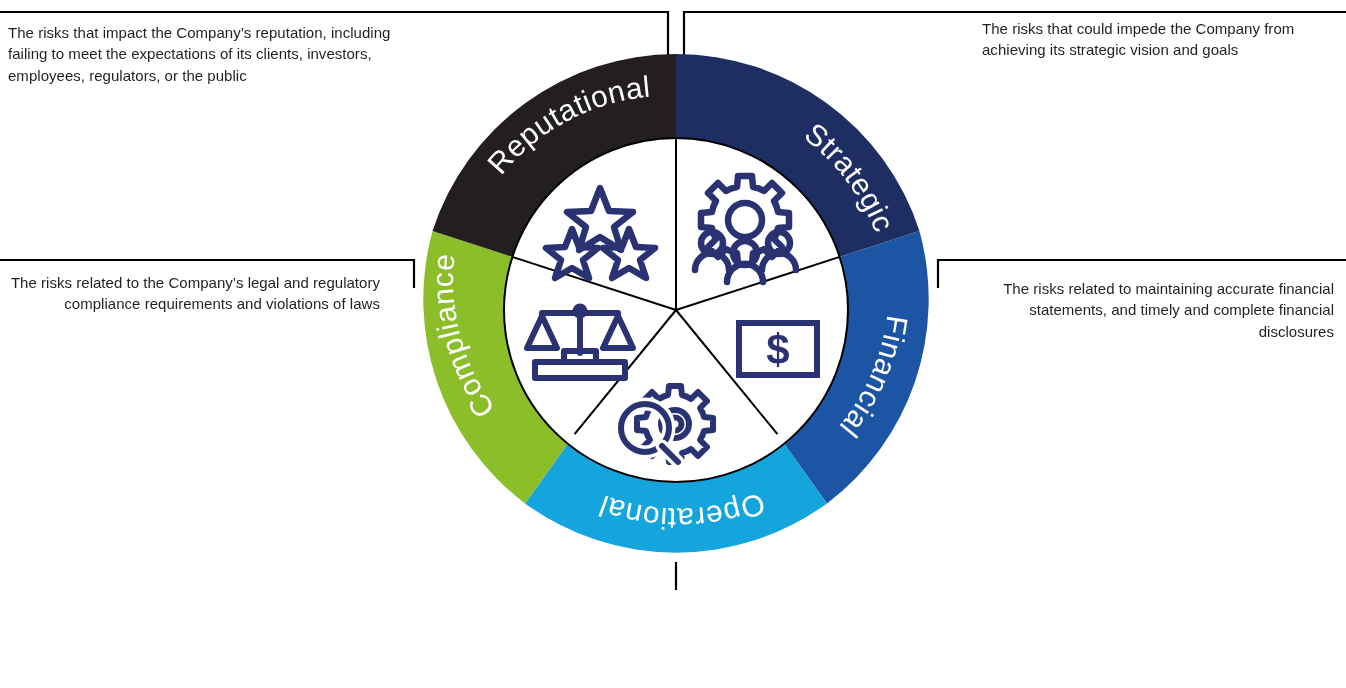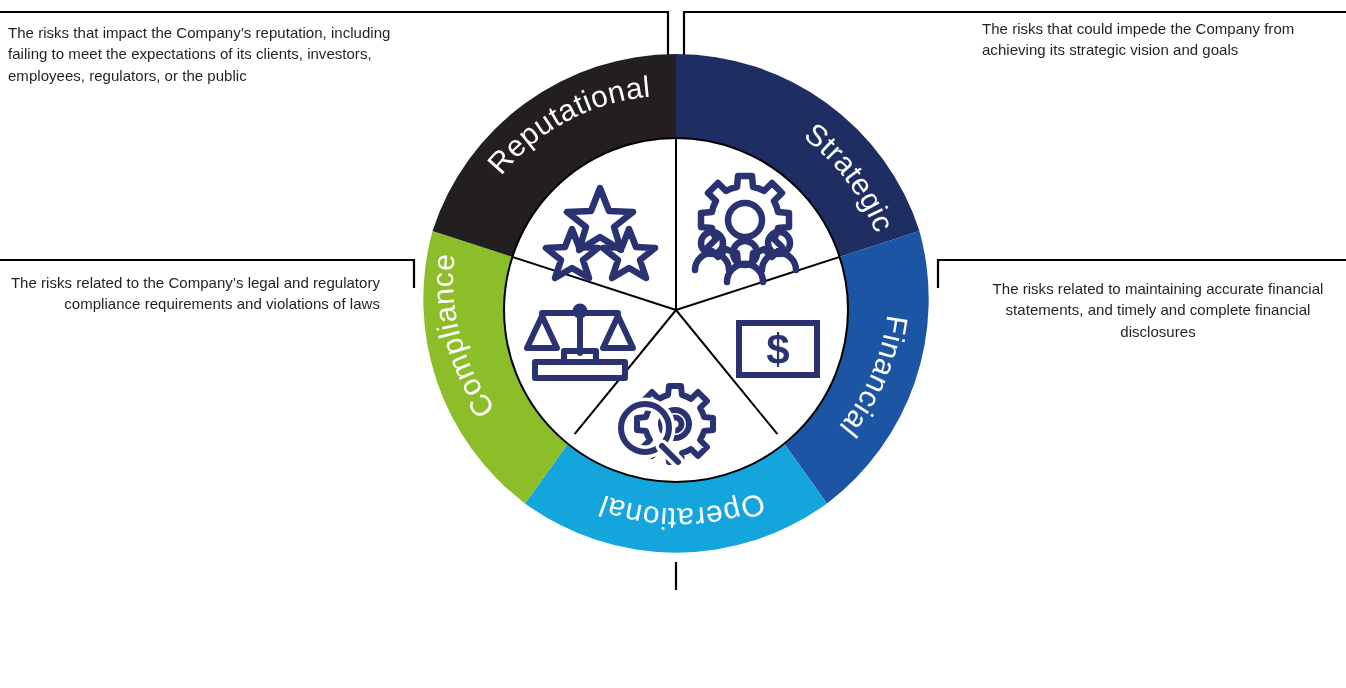--- a/index.html
+++ b/index.html
@@ -28,21 +28,21 @@
   .callout {
     position: absolute;
     font-size: 15px;
     line-height: 1.42;
     color: #231f20;
     letter-spacing: 0.002em;
   }
   .callout.tl { left: 8px;   top: 22px;  width: 392px; text-align: left; }
   .callout.tr { left: 982px; top: 18px;  width: 368px; text-align: left; }
   .callout.ml { left: 8px;   top: 272px; width: 372px; text-align: right; }
-  .callout.mr { left: 982px; top: 278px; width: 352px; text-align: center; }
+  .callout.mr { left: 982px; top: 278px; width: 352px; text-align: right; }
   .callout.bc { left: 398px; top: 594px; width: 556px; text-align: center; }
 </style>
 </head>
 <body>
 
 <div class="stage">
 
   <svg class="wheel-svg" width="1346" height="688" viewBox="0 0 1346 688" xmlns="http://www.w3.org/2000/svg">
     <defs>
 

